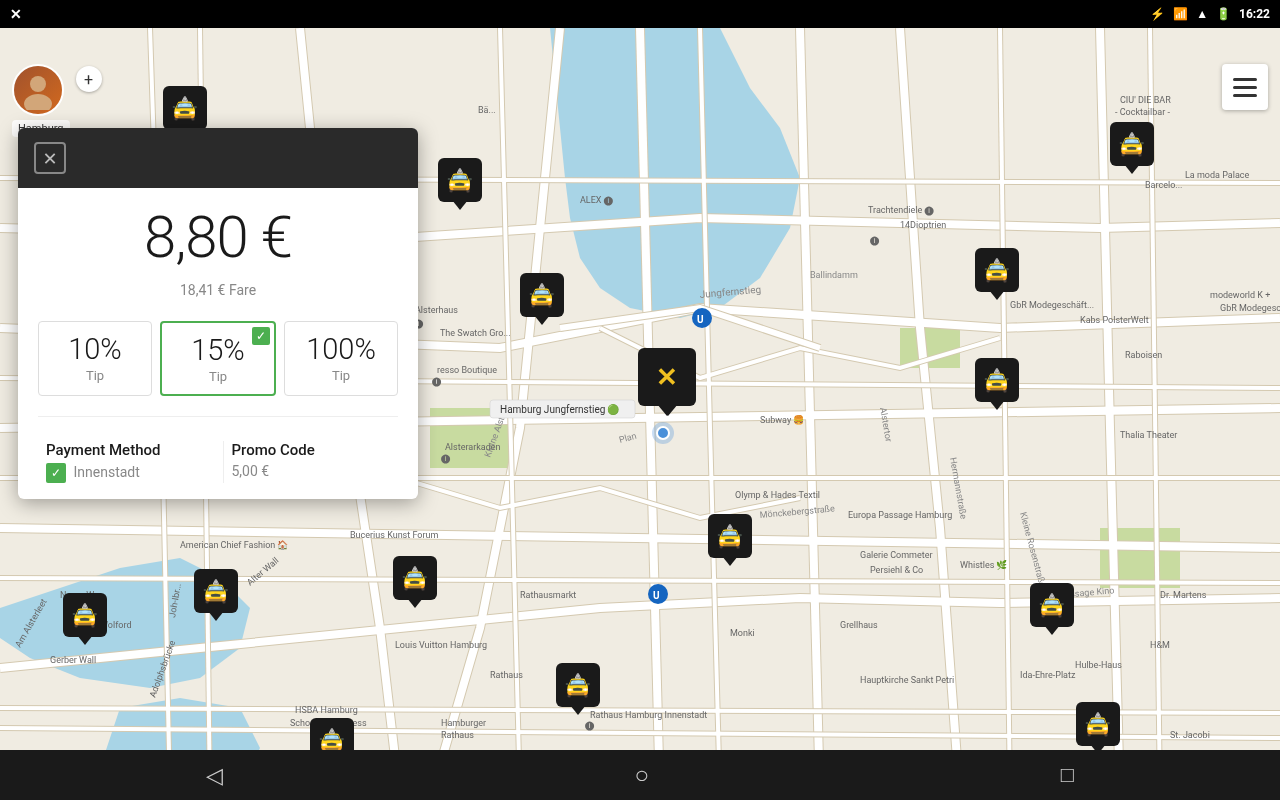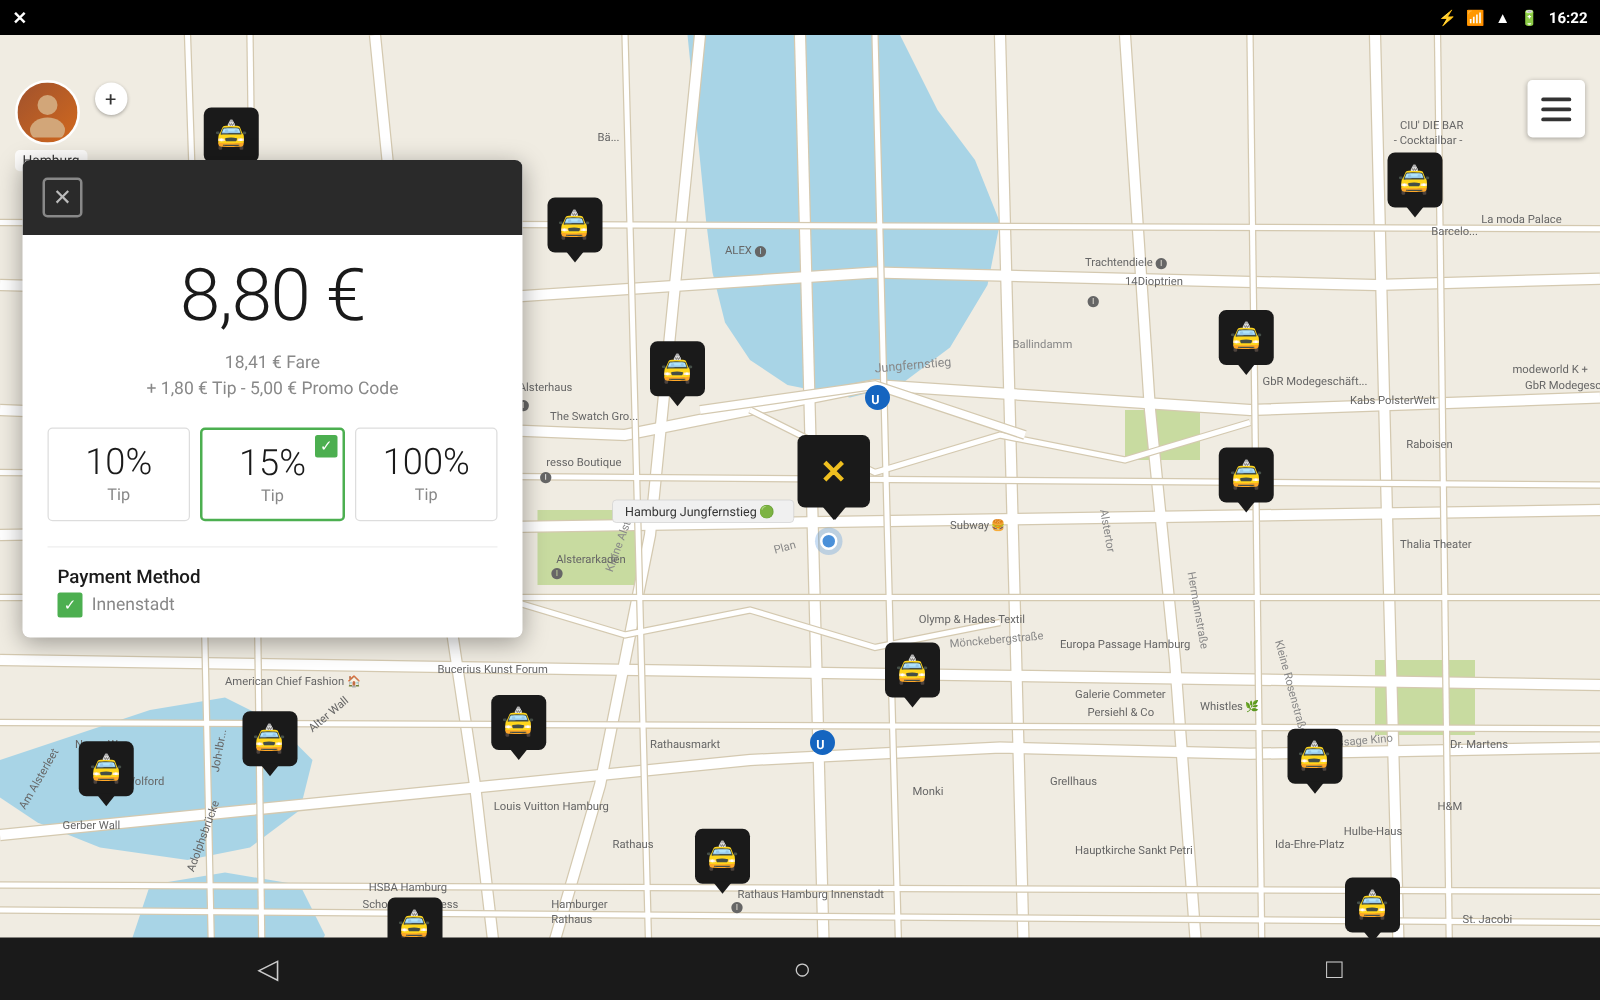--- a/index.html
+++ b/index.html
@@ -144,21 +144,21 @@
     .tip-pct { font-size: 29px; font-weight: 300; color: #1a1a1a; }
     .tip-label { font-size: 13px; color: #888; margin-top: 2px; }
     .tip-check {
       position: absolute; top: 4px; right: 4px; width: 18px; height: 18px;
       background: #4caf50; border-radius: 2px; display: flex; align-items: center;
       justify-content: center; color: #fff; font-size: 12px;
     }
 
     
     #payment-footer {
-      display: flex; border-top: 1px solid #eee; padding-top: 14px; gap: 10px;
+      display: flex; border-top: 1px solid #eee; padding-top: 24px; gap: 10px;
     }
     .pf-section { flex: 1; padding: 0 8px; }
     .pf-section + .pf-section { border-left: 1px solid #eee; }
     .pf-label { font-size: 15px; color: #1a1a1a; font-weight: 500; margin-bottom: 4px; }
     .pf-value { font-size: 14px; color: #888; }
     .pf-check {
       display: inline-flex; width: 20px; height: 20px; background: #4caf50;
       border-radius: 2px; align-items: center; justify-content: center;
       color: #fff; font-size: 12px; margin-right: 4px; vertical-align: middle;
     }
@@ -428,21 +428,20 @@
   </div>
 
   <div id="payment-panel">
     <div id="payment-header">
       <div id="close-btn">✕</div>
     </div>
     <div id="payment-body">
       <div id="amount-display">8,80 €</div>
       <div id="fare-breakdown">
         <div>18,41 € Fare</div>
-        <div>+ 1,80 € Tip - 5,00 € Promo Code</div>
       </div>
 
       <div id="tip-section">
         <div class="tip-btn">
           <div class="tip-pct">10%</div>
           <div class="tip-label">Tip</div>
         </div>
         <div class="tip-btn selected">
           <div class="tip-check">✓</div>
           <div class="tip-pct">15%</div>
@@ -455,20 +454,24 @@
       </div>
 
       <div id="payment-footer">
         <div class="pf-section">
           <div class="pf-label">Payment Method</div>
           <div class="pf-value">
             <span class="pf-check">✓</span>
             <span>Innenstadt</span>
           </div>
         </div>
+        <div class="pf-section">
+          <div class="pf-label">Promo Code</div>
+          <div class="pf-value">5,00 €</div>
+        </div>
       </div>
     </div>
   </div>
 </div>
 
 <div id="nav-bar">
   <span class="nav-btn">◁</span>
   <span class="nav-btn" style="font-size:24px;">○</span>
   <span class="nav-btn">□</span>
 </div>

